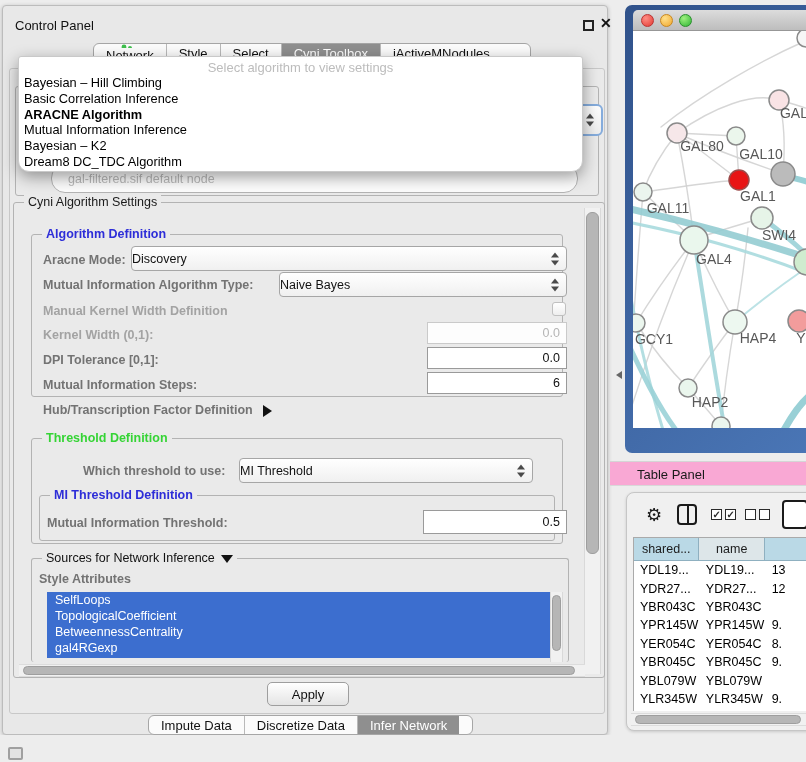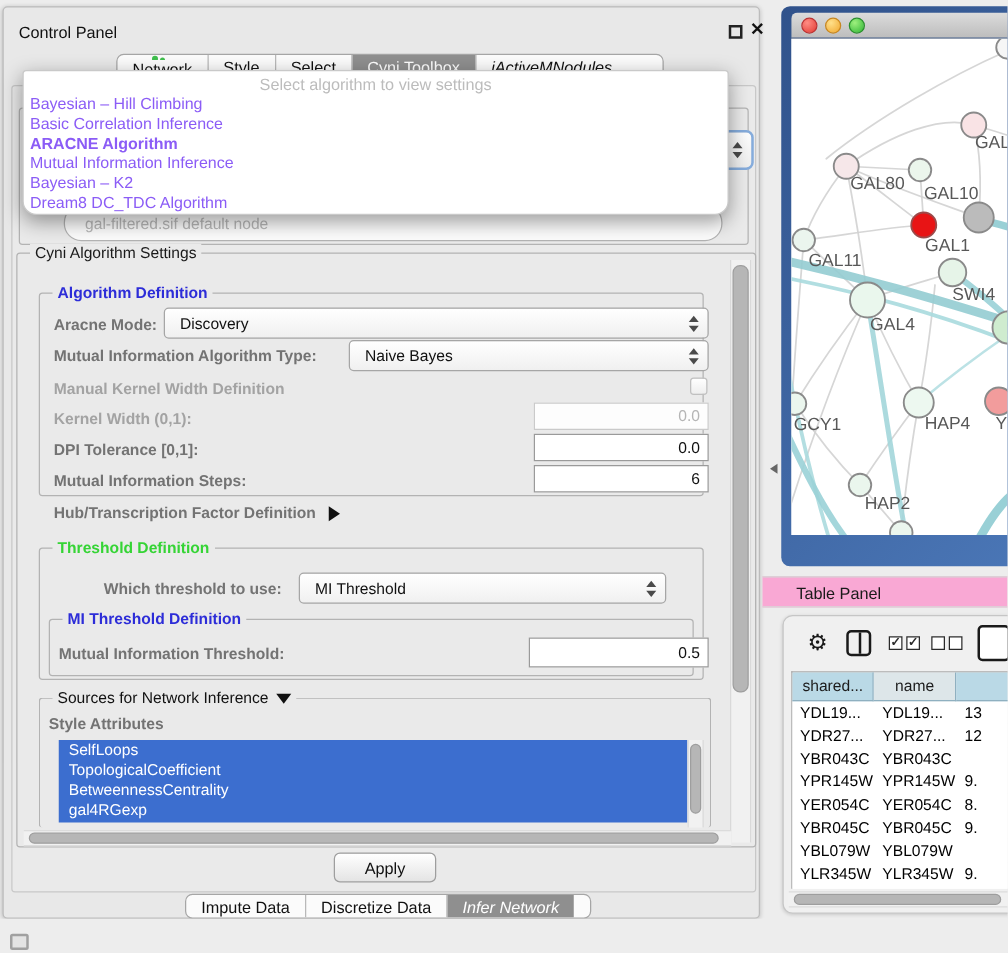--- a/index.html
+++ b/index.html
@@ -12,39 +12,39 @@
   .control-panel { left:2px; top:5px; width:606px; height:730px; background:#e8e8e8;
     border:1px solid #bcbcbc; border-radius:4px; box-shadow:0 1px 4px rgba(0,0,0,.22); }
   .cp-title { left:12px; top:12px; font-size:13px; color:#111; }
   .float-icon { left:580px; top:14px; width:11px; height:11px; border:2px solid #222; background:transparent; }
   .close-icon { left:597px; top:9px; font-size:14px; font-weight:bold; color:#111; }
 
   .seg-bar { top:37px; height:21px; display:flex; border:1px solid #a6a6a6; border-radius:6px;
     background:#fbfbfb; overflow:hidden; font-size:13px; }
   .seg { display:flex; align-items:center; justify-content:center; padding:0 12px;
     border-right:1px solid #b9b9b9; color:#111; white-space:nowrap;flex-direction:column; }
-  .seg:last-child { border-right:none;font-style:italic; }
+  .seg:last-child { border-right:none; }
   .seg.sel { background:#8f8f8f; color:#fff; }
   .top-tabs { left:90px; width:438px; }
   .bottom-tabs { left:145px; top:709px; width:325px; height:20px; }
 
   .inner-panel { left:6px; top:62px; width:596px; height:646px; background:#eaeaea;
     border:1px solid #c8c8c8; border-radius:3px; }
 
   .group { border:1px solid #b3b3b3; border-radius:3px; }
   .group-title { position:absolute; top:-8px; left:10px; padding:0 4px; background:#eaeaea;
     font-size:12.5px; white-space:nowrap; }
   .t-blue { color:#2d2dd8; font-weight:600; }
   .t-green { color:#35d435; font-weight:600; }
 
   .lbl { font-size:12.5px; font-weight:bold; color:#737373; white-space:nowrap; }
   .lbl.dis { color:#a3a3a3; }
 
   .combo { background:linear-gradient(#ffffff,#f0f0f0); border:1px solid #a6a6a6; border-radius:4px;
-    height:25px; font-size:12.5px; display:flex; align-items:center; padding-left:12px; color:#111; }
+    height:25px; font-size:12.5px; display:flex; align-items:center; padding-left:0; color:#111; }
   .stepper { position:absolute; right:8px; top:50%; transform:translateY(-50%); width:7px; height:13px; }
   .stepper:before, .stepper:after { content:""; position:absolute; left:0; border-left:4px solid transparent;
     border-right:4px solid transparent; }
   .stepper:before { top:0; border-bottom:5px solid #4a4a4a; }
   .stepper:after { bottom:0; border-top:5px solid #4a4a4a; }
 
   .field { background:#fff; border:1px solid #9a9a9a; height:22px; font-size:12.5px;
     text-align:right; padding:0 6px; width:140px; color:#111; font-family:"Liberation Sans",sans-serif; }
   .field.dis { border-color:#cacaca; color:#b5b5b5; background:#fdfdfd; }
 
@@ -66,21 +66,21 @@
 
   .apply-btn { left:264px; top:676px; width:82px; height:24px; border:1px solid #9e9e9e; border-radius:5px;
     background:linear-gradient(#ffffff,#e4e4e4); font-size:13px; display:flex; align-items:center;
     justify-content:center; color:#111; }
 
   
   .popup { left:18px; top:56px; width:565px; height:116px; background:#fff;
     border:1px solid #c9c9c9; border-radius:3px 3px 11px 11px;
     box-shadow:0 5px 16px rgba(0,0,0,.38); z-index:50; overflow:hidden; }
   .popup-prompt { text-align:center; color:#bcbcbc; font-size:13px; padding-top:3px; }
-  .popup-item { height:15.8px; line-height:15.8px; font-size:12.8px; padding-left:5px; color:#8b5cf6; }
+  .popup-item { height:15.8px; line-height:15.8px; font-size:12.8px; padding-left:5px; color:#000000; }
   .popup-item.bold { font-weight:bold; }
 
   .node-combo { left:48px; top:158px; width:527px; height:29px; border:1px solid #b3b3b3; border-radius:14px;
     background:#fcfcfc; font-size:12.5px; color:#b8b8b8; display:flex; align-items:center; padding-left:16px; }
   .focus-combo { left:574px; top:98px; width:26px; height:32px; border:2px solid #85acdc; border-radius:6px;
     background:linear-gradient(#fdfdfd,#ededed); }
 
   
   .net-frame { left:625px; top:5px; width:190px; height:448px; border-radius:7px;
     background:linear-gradient(135deg,#30528b,#4a76b6); }

